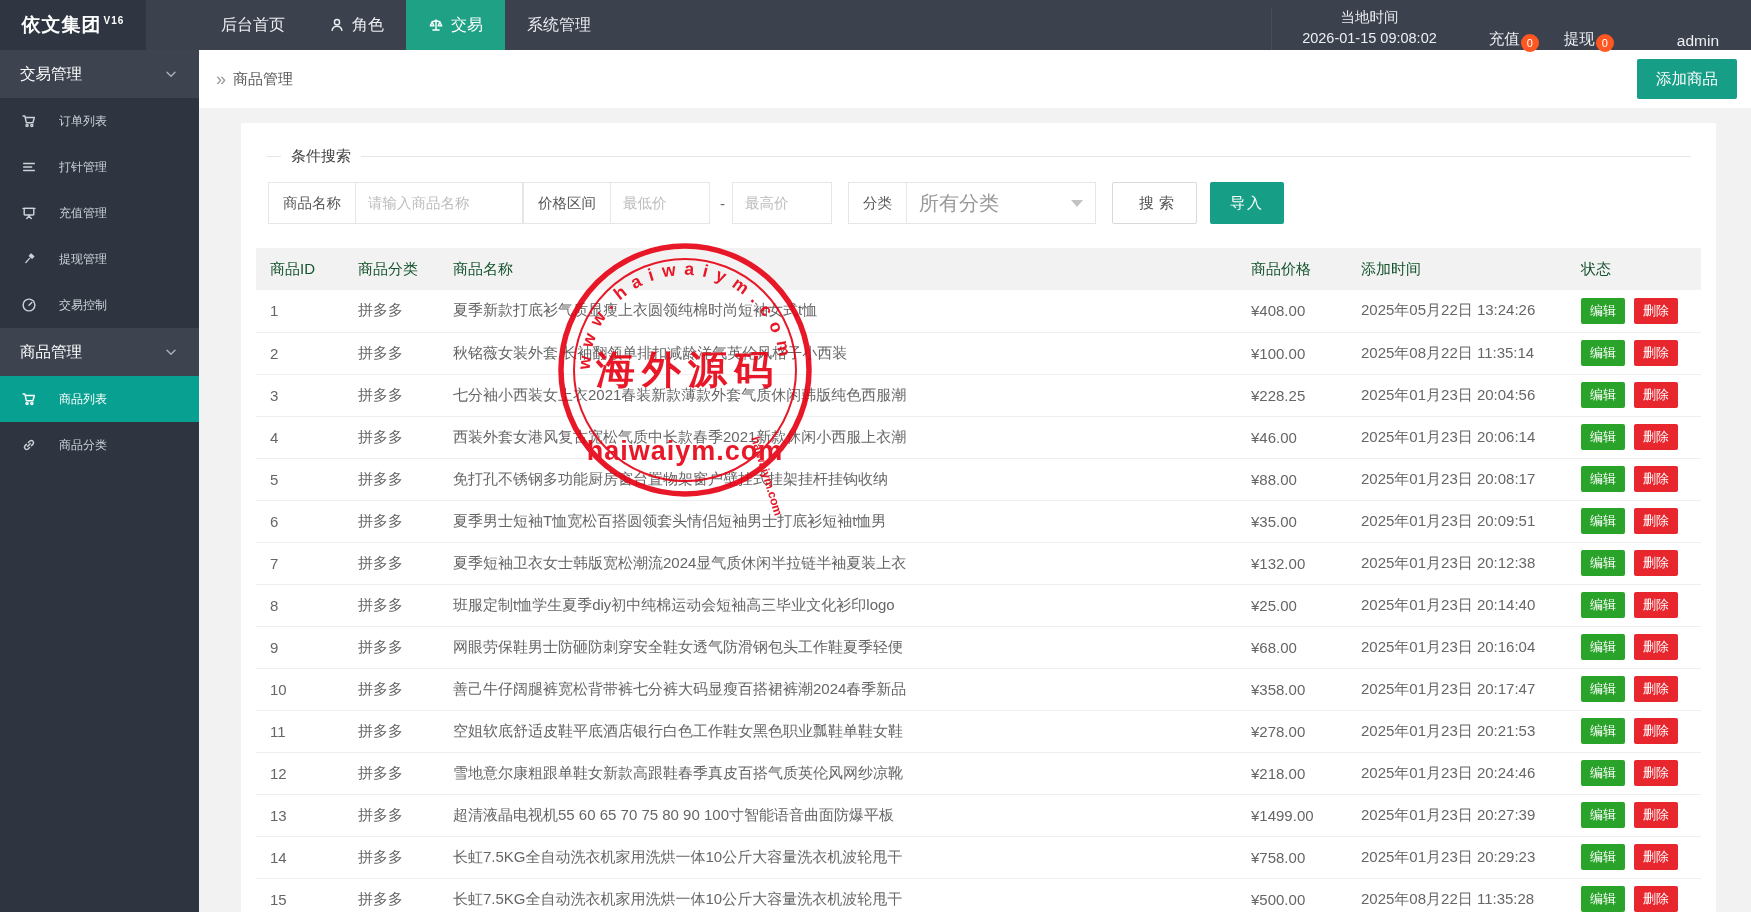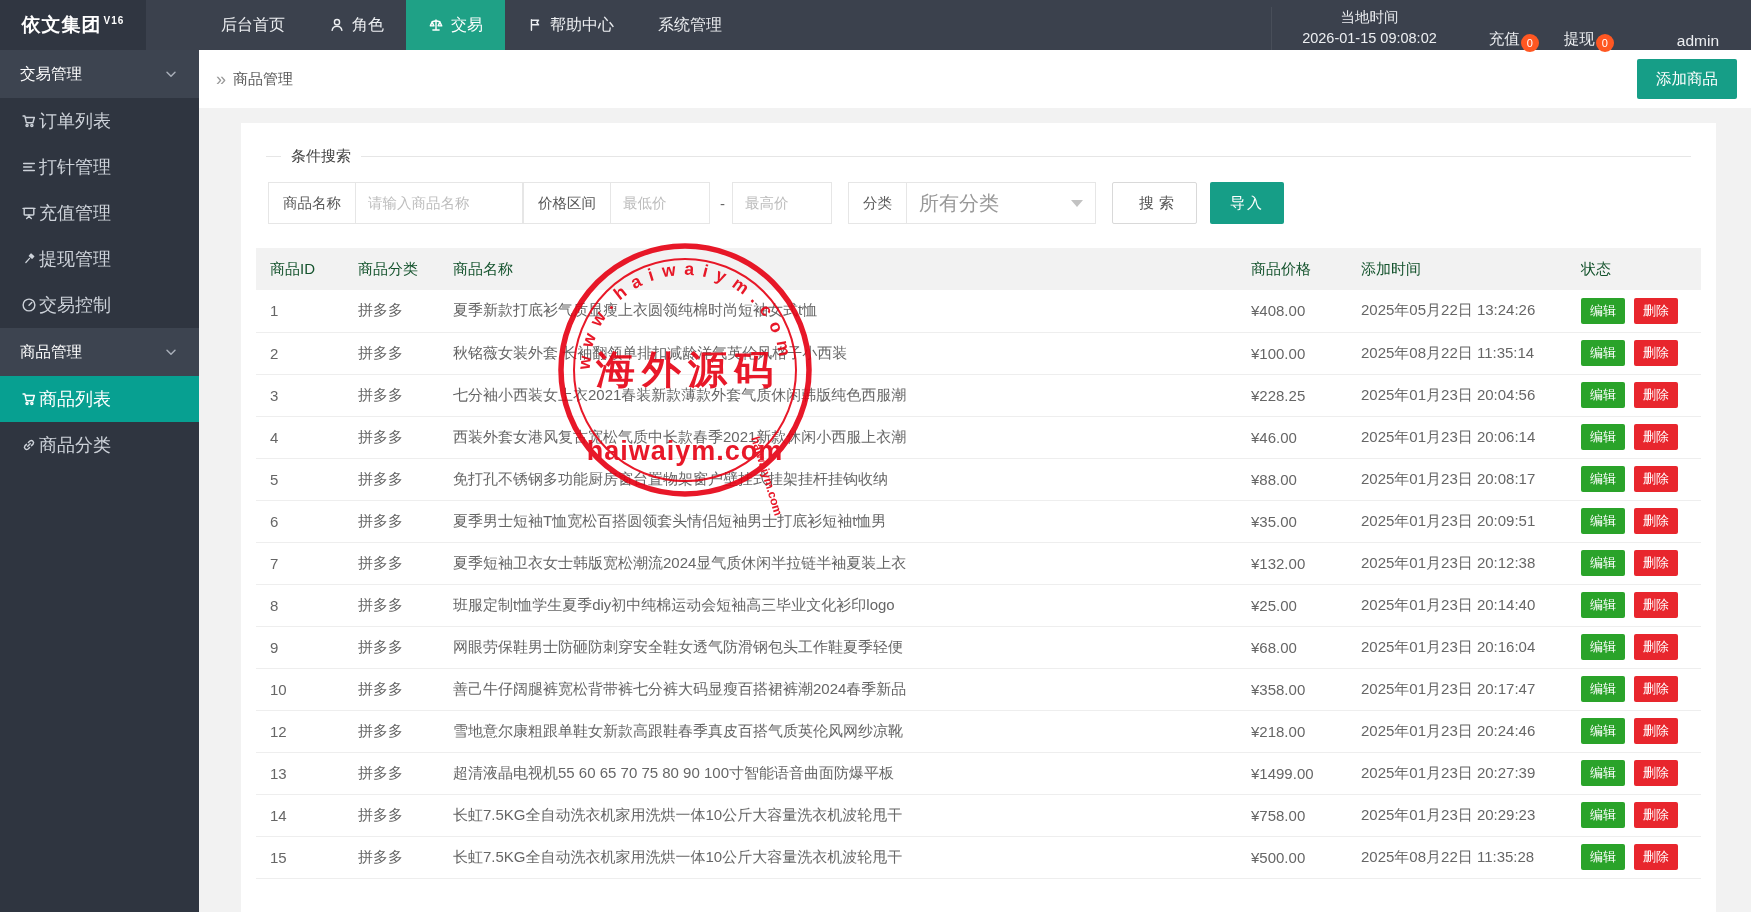--- a/index.html
+++ b/index.html
@@ -23,21 +23,21 @@
   .nav-badge-item { position:relative; display:flex; align-items:center; padding:0 22px; font-size:15.5px; cursor:pointer; }
   .badge { position:absolute; top:5px; right:3px; min-width:18px; height:18px; line-height:18px; padding:0 5px; background:var(--badge,#ff5722); color:#fff; font-size:11px; border-radius:9px; text-align:center; }
   .nav-refresh { display:flex; align-items:center; padding:0 20px; cursor:pointer; }
   .nav-user { display:flex; align-items:center; gap:6px; padding:0 26px 0 14px; font-size:15.5px; cursor:pointer; }
 
   
   .layout { display:flex; height:862px; }
   .sidebar { width:199px; background:var(--sidebar-bg,#2f3540); flex:none; }
   .side-group { height:48px; display:flex; align-items:center; justify-content:space-between; padding:0 20px; background:var(--sidebar-group-bg,#3d4450); color:#fff; font-size:15.5px; cursor:pointer; }
   .side-group .chev { color:#aab0ba; }
-  .side-item { height:46px; display:flex; align-items:center; gap:2px; padding:0 21px; color:#cdd2d9; font-size:18px; cursor:pointer; }
+  .side-item { height:46px; display:flex; align-items:center; gap:22px; padding:0 21px; color:#cdd2d9; font-size:12px; cursor:pointer; }
   .side-item.active { background:var(--sidebar-active,#07a091); color:#fff; }
 
   .main { flex:1; display:flex; flex-direction:column; min-width:0; }
 
   
   .breadcrumb-bar { height:58px; background:#fff; display:flex; align-items:center; padding:0 14px 0 17px; flex:none; }
   .bc-arrow { color:#999; font-size:18px; margin-right:7px; }
   .bc-label { color:#595959; font-size:15px; }
   .btn { border:none; border-radius:2px; cursor:pointer; font-family:inherit; }
   .btn-accent { background:var(--accent,#169e87); color:#fff; }
@@ -111,28 +111,20 @@
         </span>
         <span>角色</span>
       </div>
       <div class="nav-item active">
         <span class="icon">
           <svg viewBox="0 0 18 18" width="16" height="16" fill="none" stroke="currentColor" stroke-width="1.6" stroke-linecap="round" stroke-linejoin="round">
             <path d="M9 3.4v11M5.5 14.6h7M9 4.2L4.6 5.4M9 4.2l4.4 1.2M4.6 5.6l-2 4.4h4zM13.4 5.6l-2 4.4h4z"></path>
           </svg>
         </span>
         <span>交易</span>
-      </div>
-      <div class="nav-item">
-        <span class="icon">
-          <svg viewBox="0 0 18 18" width="16" height="16" fill="none" stroke="currentColor" stroke-width="1.6" stroke-linecap="round" stroke-linejoin="round">
-            <path d="M5 3v12M5 3.6h8l-1.9 2.6L13 8.8H5"></path>
-          </svg>
-        </span>
-        <span>帮助中心</span>
       </div>
       <div class="nav-item">
         <span>系统管理</span>
       </div>
     </nav>
   <div class="nav-right">
     <div class="time-block">
       <div>当地时间</div>
       <div>2026-01-15 09:08:02</div>
     </div>
@@ -361,20 +353,28 @@
               </tr>
               <tr>
                 <td>10</td>
                 <td>拼多多</td>
                 <td>善己牛仔阔腿裤宽松背带裤七分裤大码显瘦百搭裙裤潮2024春季新品</td>
                 <td>¥358.00</td>
                 <td>2025年01月23日 20:17:47</td>
                 <td><button class="mini-btn edit">编辑</button><button class="mini-btn delete">删除</button></td>
               </tr>
               <tr>
+                <td>11</td>
+                <td>拼多多</td>
+                <td>空姐软底舒适皮鞋平底酒店银行白色工作鞋女黑色职业瓢鞋单鞋女鞋</td>
+                <td>¥278.00</td>
+                <td>2025年01月23日 20:21:53</td>
+                <td><button class="mini-btn edit">编辑</button><button class="mini-btn delete">删除</button></td>
+              </tr>
+              <tr>
                 <td>12</td>
                 <td>拼多多</td>
                 <td>雪地意尔康粗跟单鞋女新款高跟鞋春季真皮百搭气质英伦风网纱凉靴</td>
                 <td>¥218.00</td>
                 <td>2025年01月23日 20:24:46</td>
                 <td><button class="mini-btn edit">编辑</button><button class="mini-btn delete">删除</button></td>
               </tr>
               <tr>
                 <td>13</td>
                 <td>拼多多</td>

